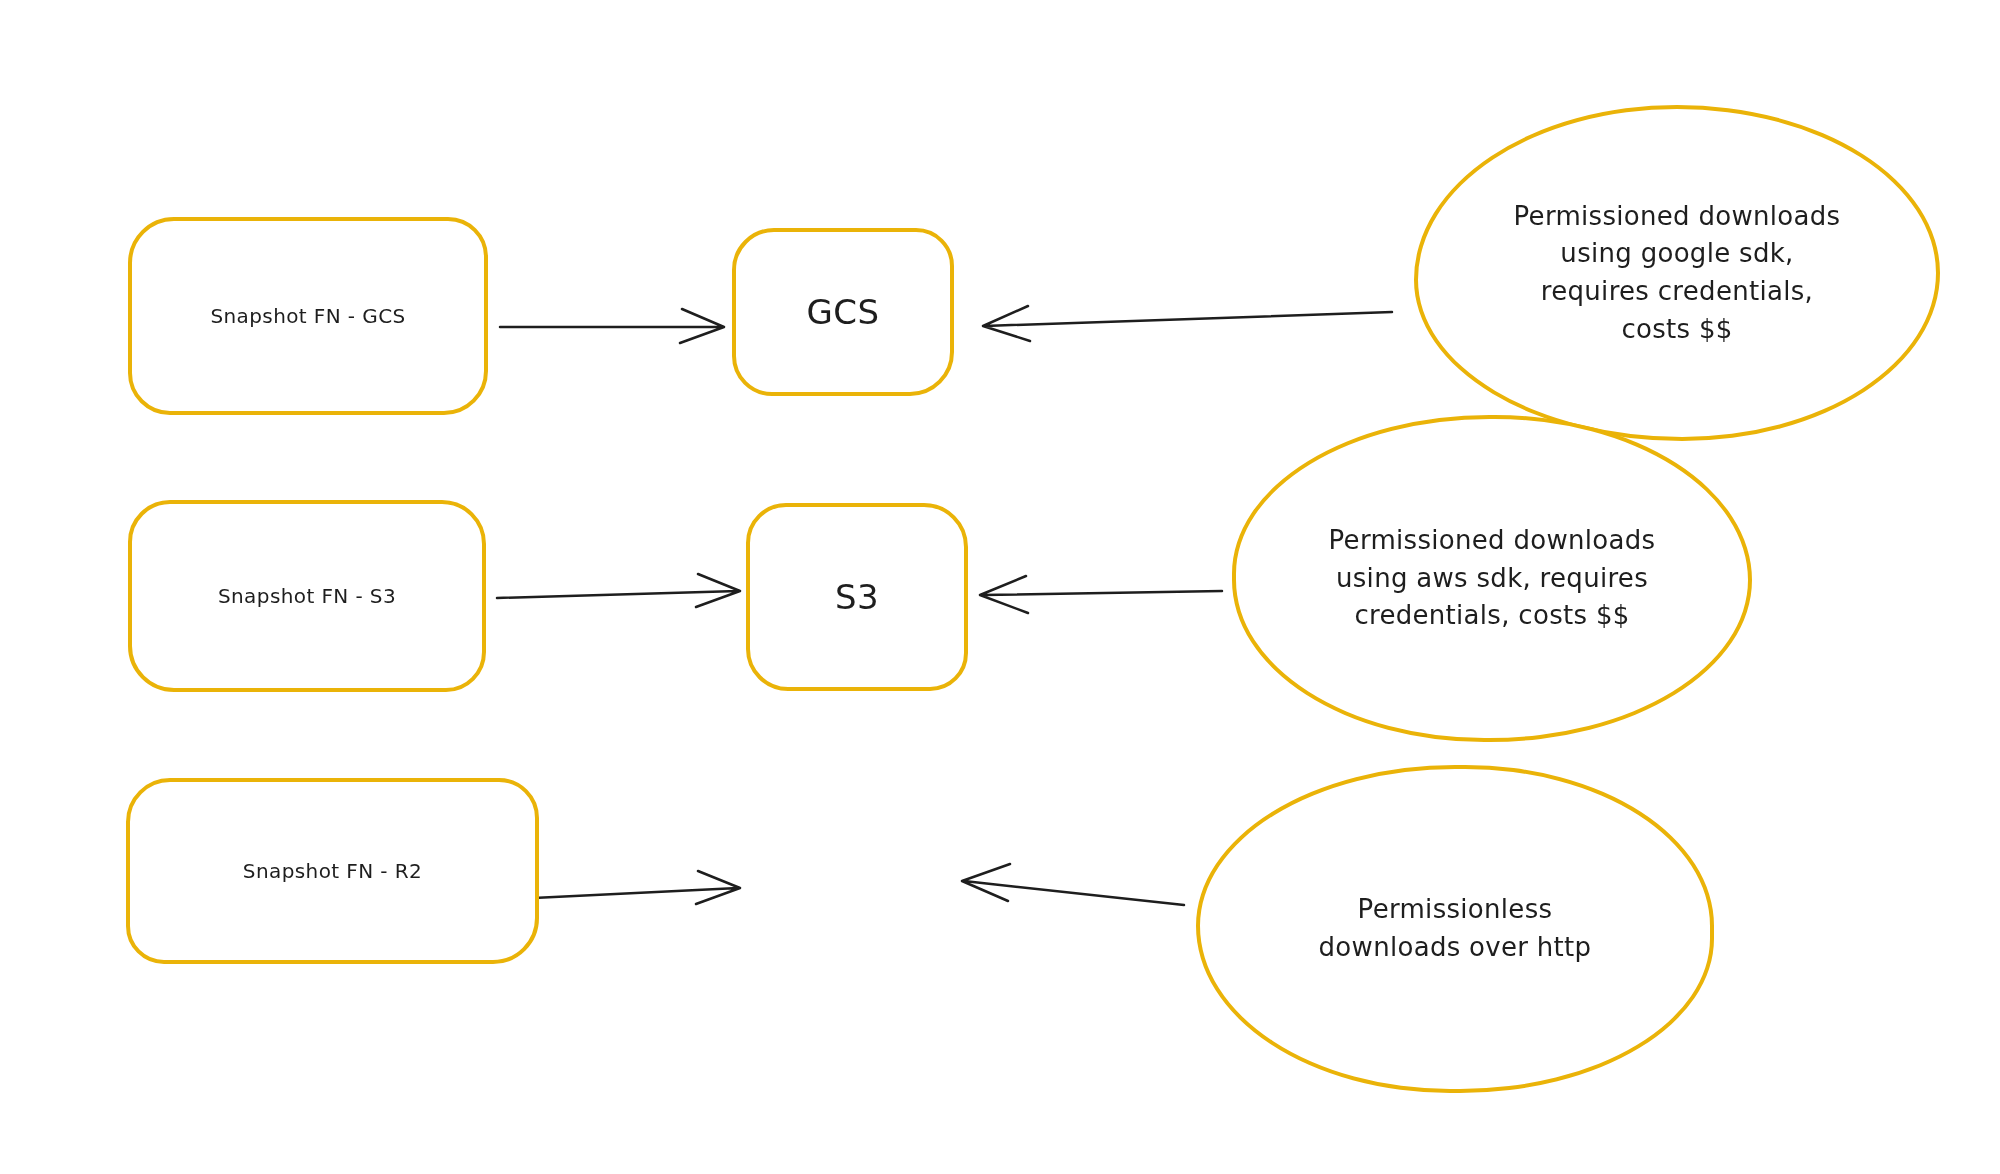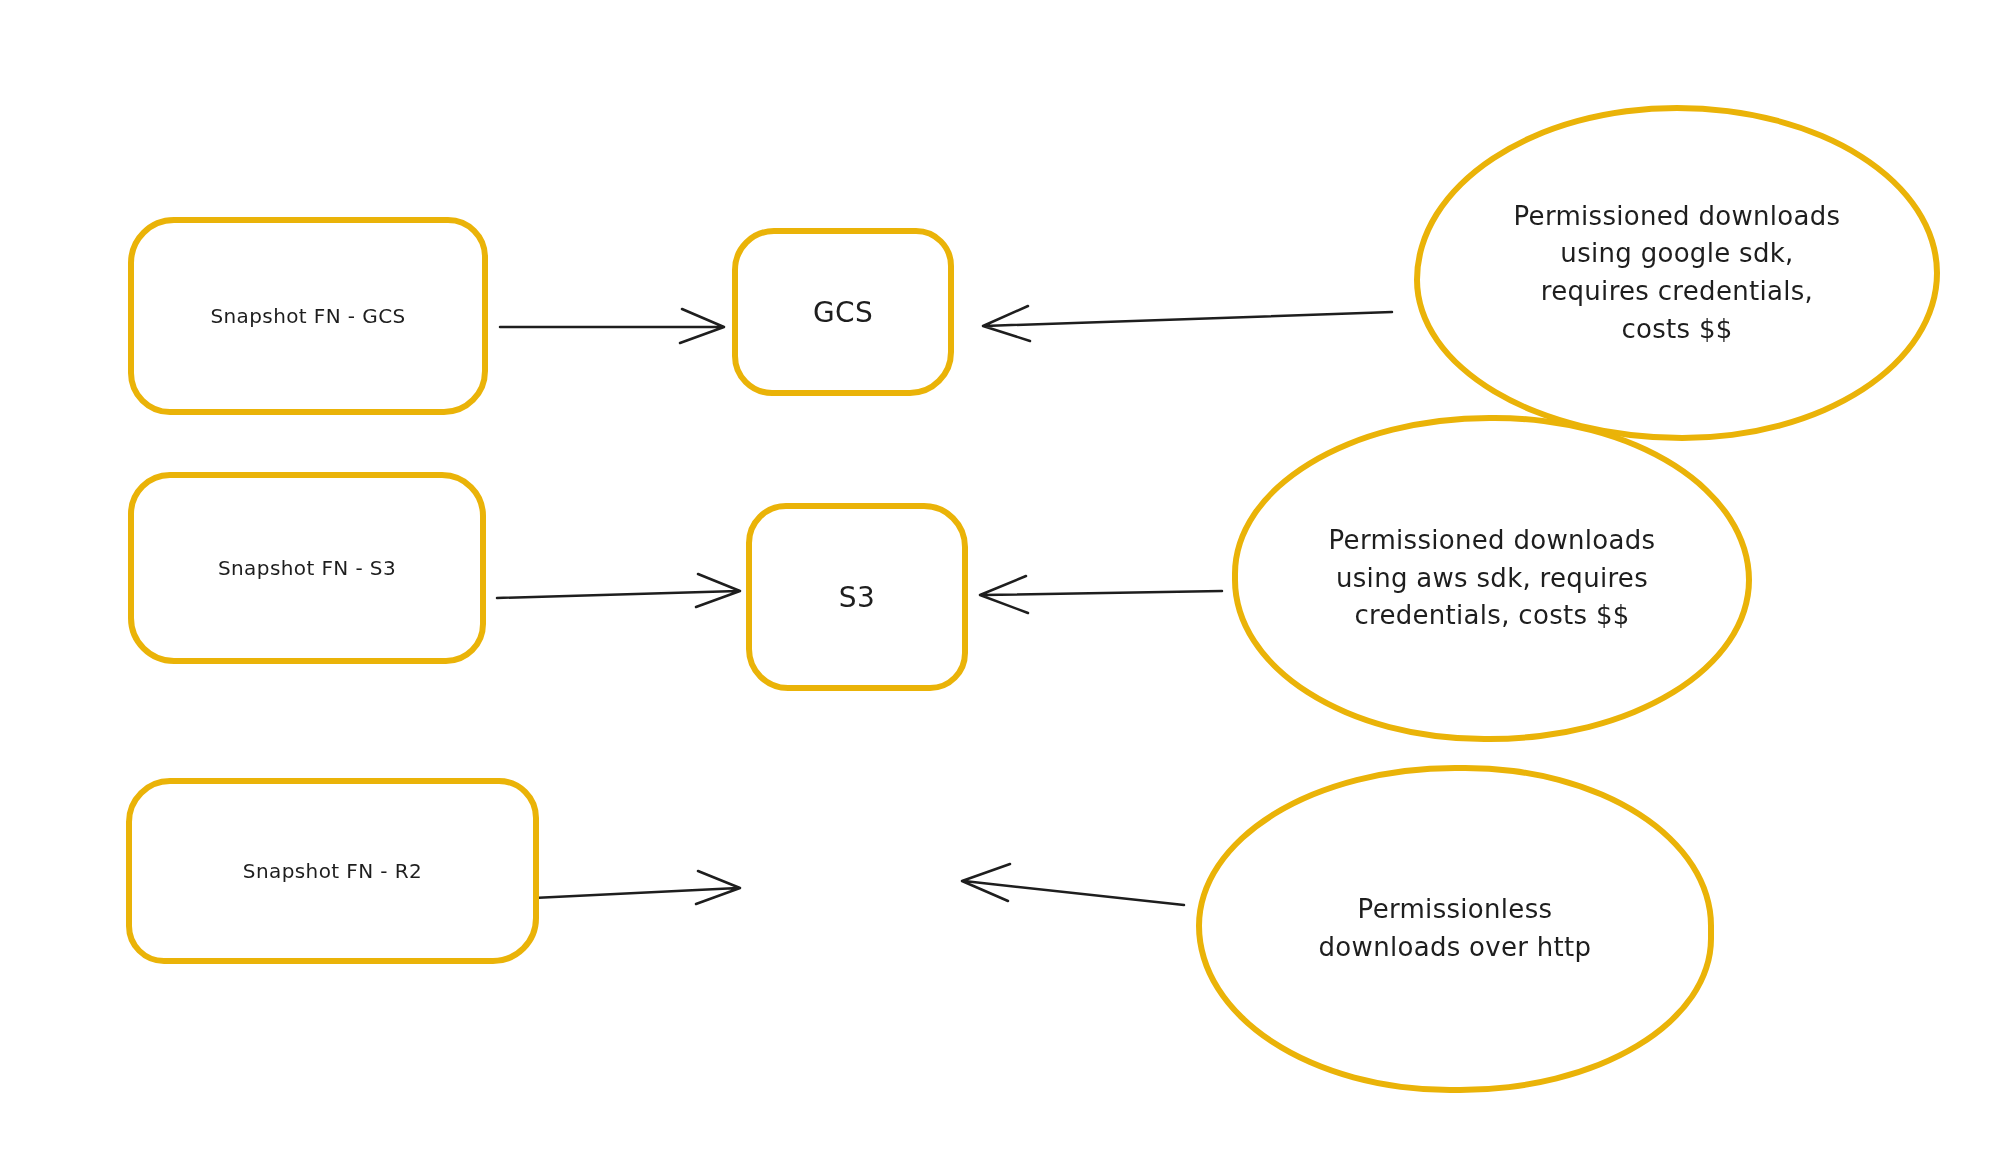--- a/index.html
+++ b/index.html
@@ -26,49 +26,49 @@
   .arrow-layer path {
     fill: none;
     stroke: #1e1e1e;
     stroke-width: 2.5;
     stroke-linecap: round;
     stroke-linejoin: round;
   }
   .shape {
     position: absolute;
     box-sizing: border-box;
-    border: 6px solid #eab308;
+    border: 4px solid #eab308;
     background: #ffffff;
     display: flex;
     align-items: center;
     justify-content: center;
     text-align: center;
   }
   .rect {
     font-size: 20px;
     letter-spacing: 0.4px;
   }
   .rect.small {
-    font-size: 28px;
+    font-size: 34px;
   }
   .ellipse {
     font-size: 26px;
     line-height: 1.45;
     letter-spacing: 0.3px;
   }
   .note-text {
     white-space: pre-line;
     padding: 0 30px;
   }
   
   .src-1   { left: 128px;  top: 217px; width: 360px; height: 198px; border-radius: 46px 40px 44px 42px; }
   .store-1 { left: 732px;  top: 228px; width: 222px; height: 168px; border-radius: 42px 38px 44px 40px; }
   .note-1  { left: 1414px; top: 105px; width: 526px; height: 336px; border-radius: 50% 50% 49% 51% / 52% 50% 50% 48%; }
   
-  .src-2   { left: 128px;  top: 472px; width: 358px; height: 192px; border-radius: 42px 44px 40px 46px; }
+  .src-2   { left: 128px;  top: 500px; width: 358px; height: 192px; border-radius: 42px 44px 40px 46px; }
   .store-2 { left: 746px;  top: 503px; width: 222px; height: 188px; border-radius: 40px 44px 38px 42px; }
   .note-2  { left: 1232px; top: 415px; width: 520px; height: 327px; border-radius: 50% 50% 51% 49% / 49% 51% 50% 50%; }
   
   .src-3   { left: 126px;  top: 778px; width: 413px; height: 186px; border-radius: 44px 40px 46px 38px; }
   .store-3 { left: 731px;  top: 790px; width: 220px; height: 168px; border-radius: 38px 42px 40px 44px; }
   .note-3  { left: 1196px; top: 765px; width: 518px; height: 328px; border-radius: 51% 49% 50% 50% / 50% 50% 48% 52%; }
 </style>
 </head>
 <body>
 

